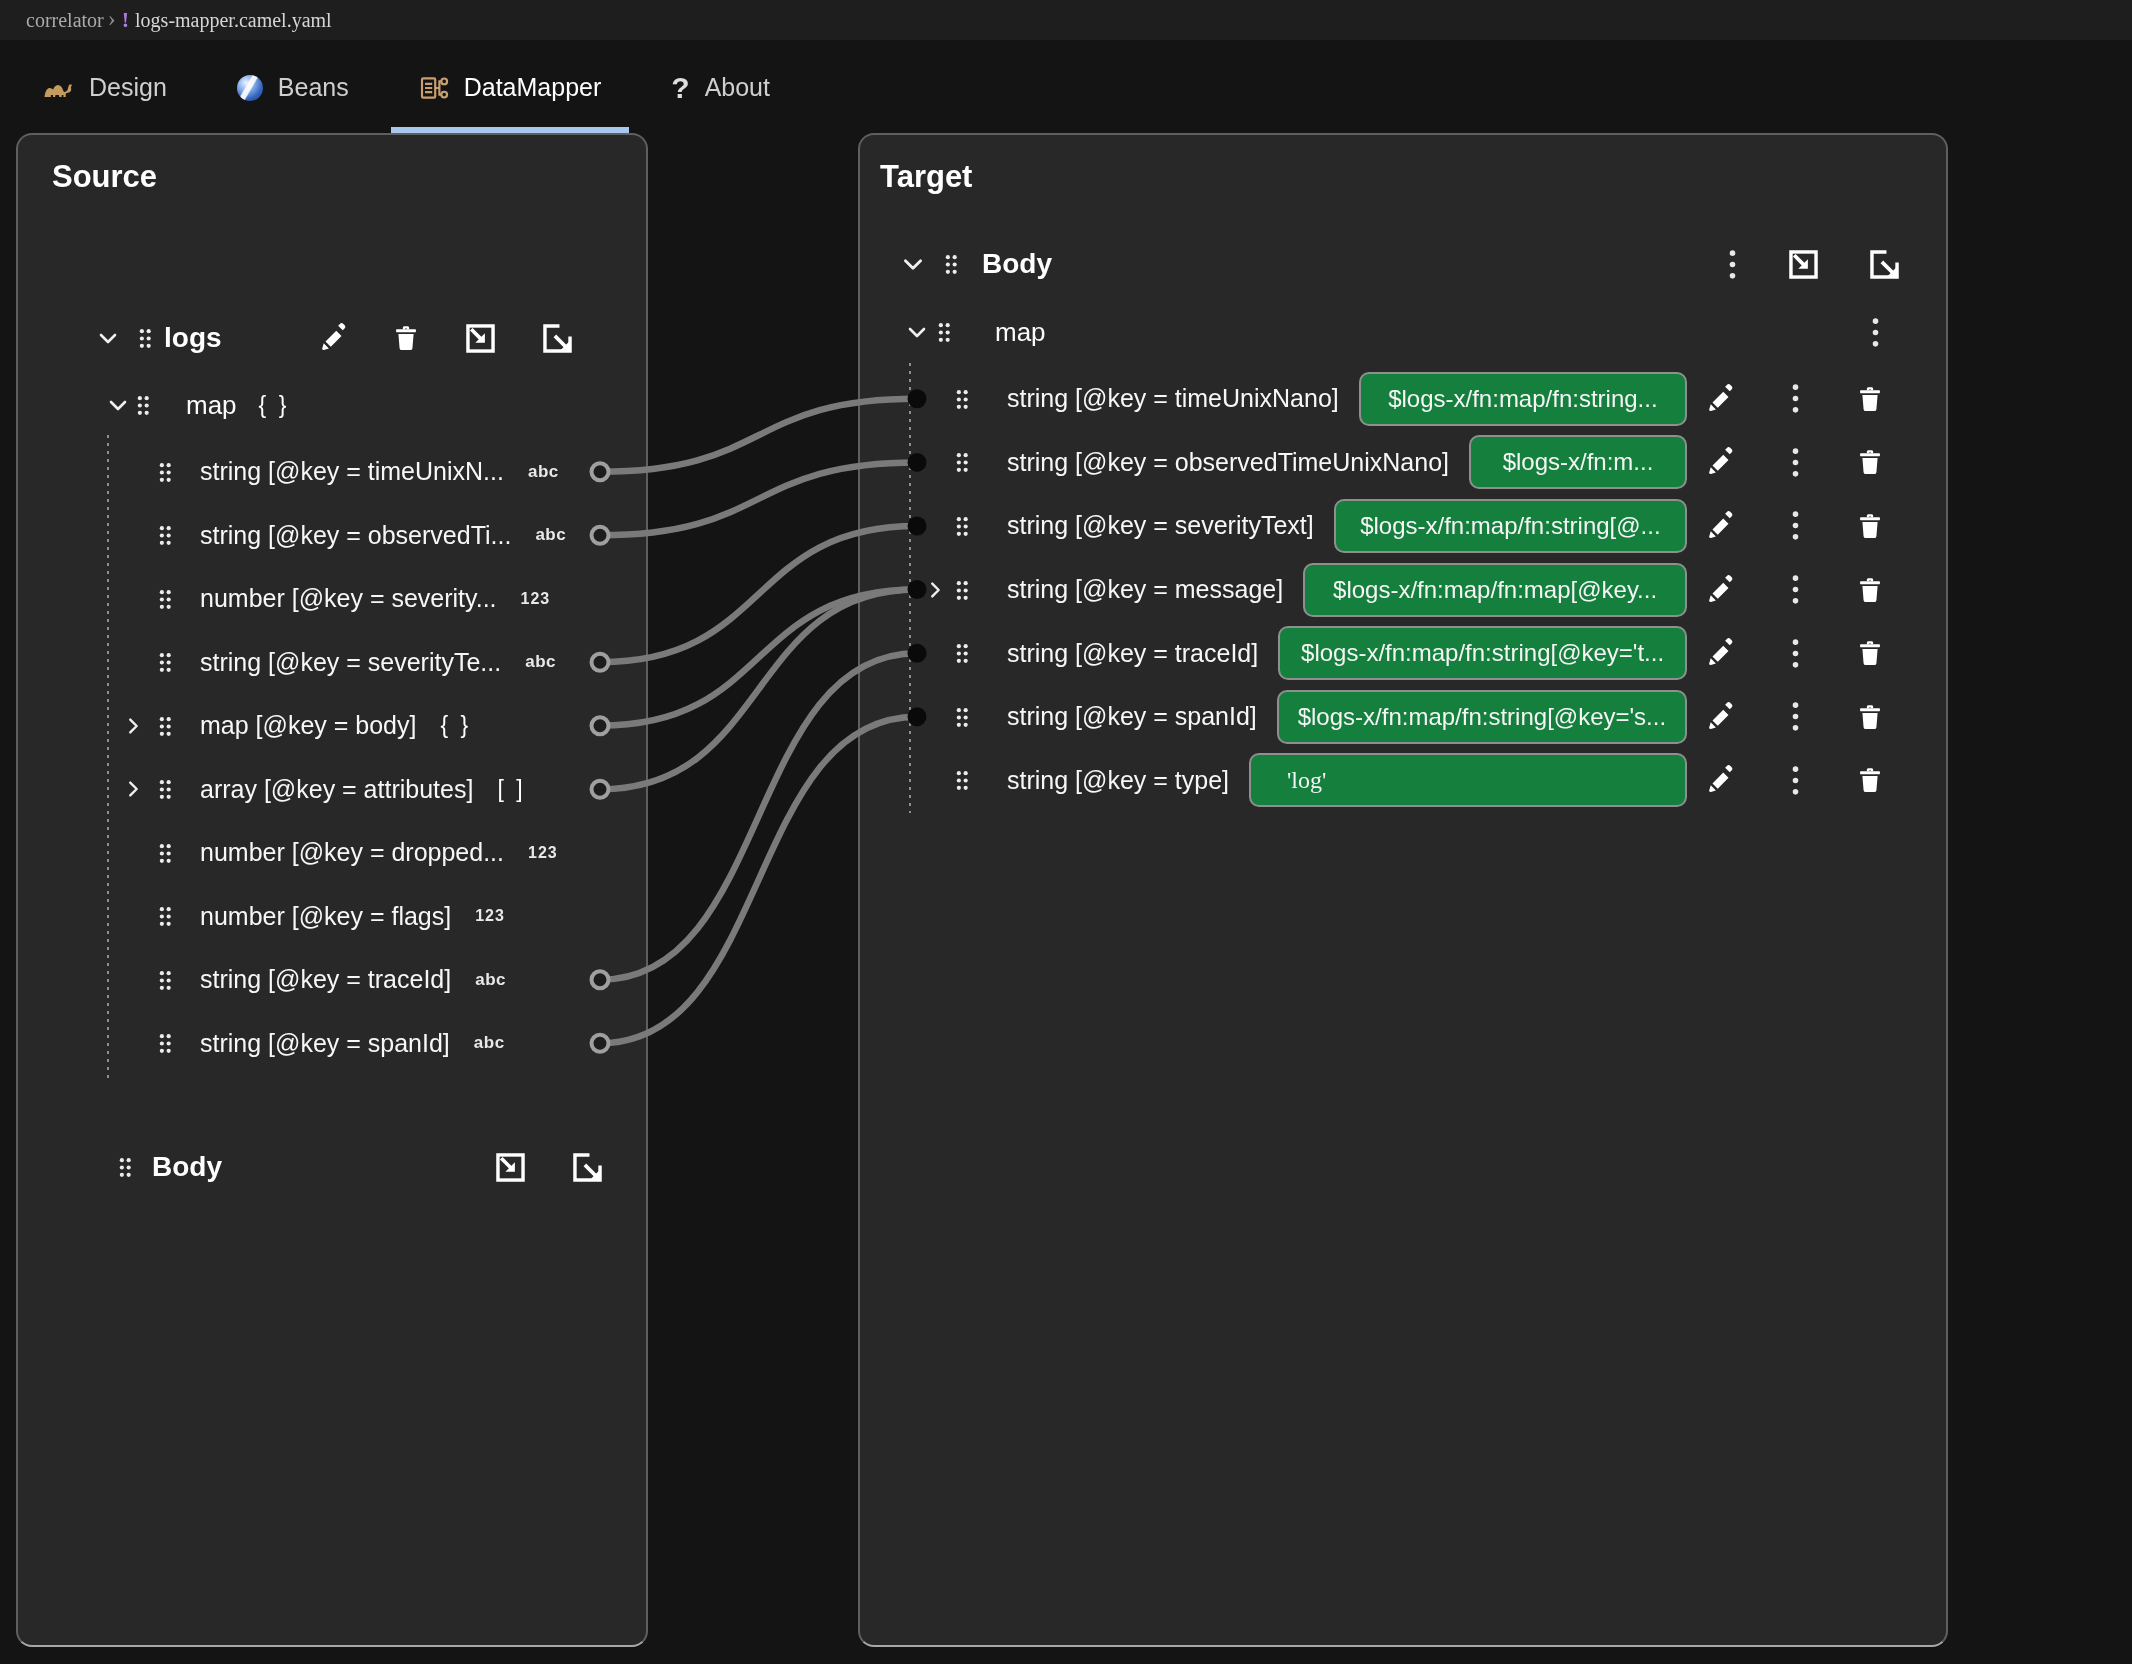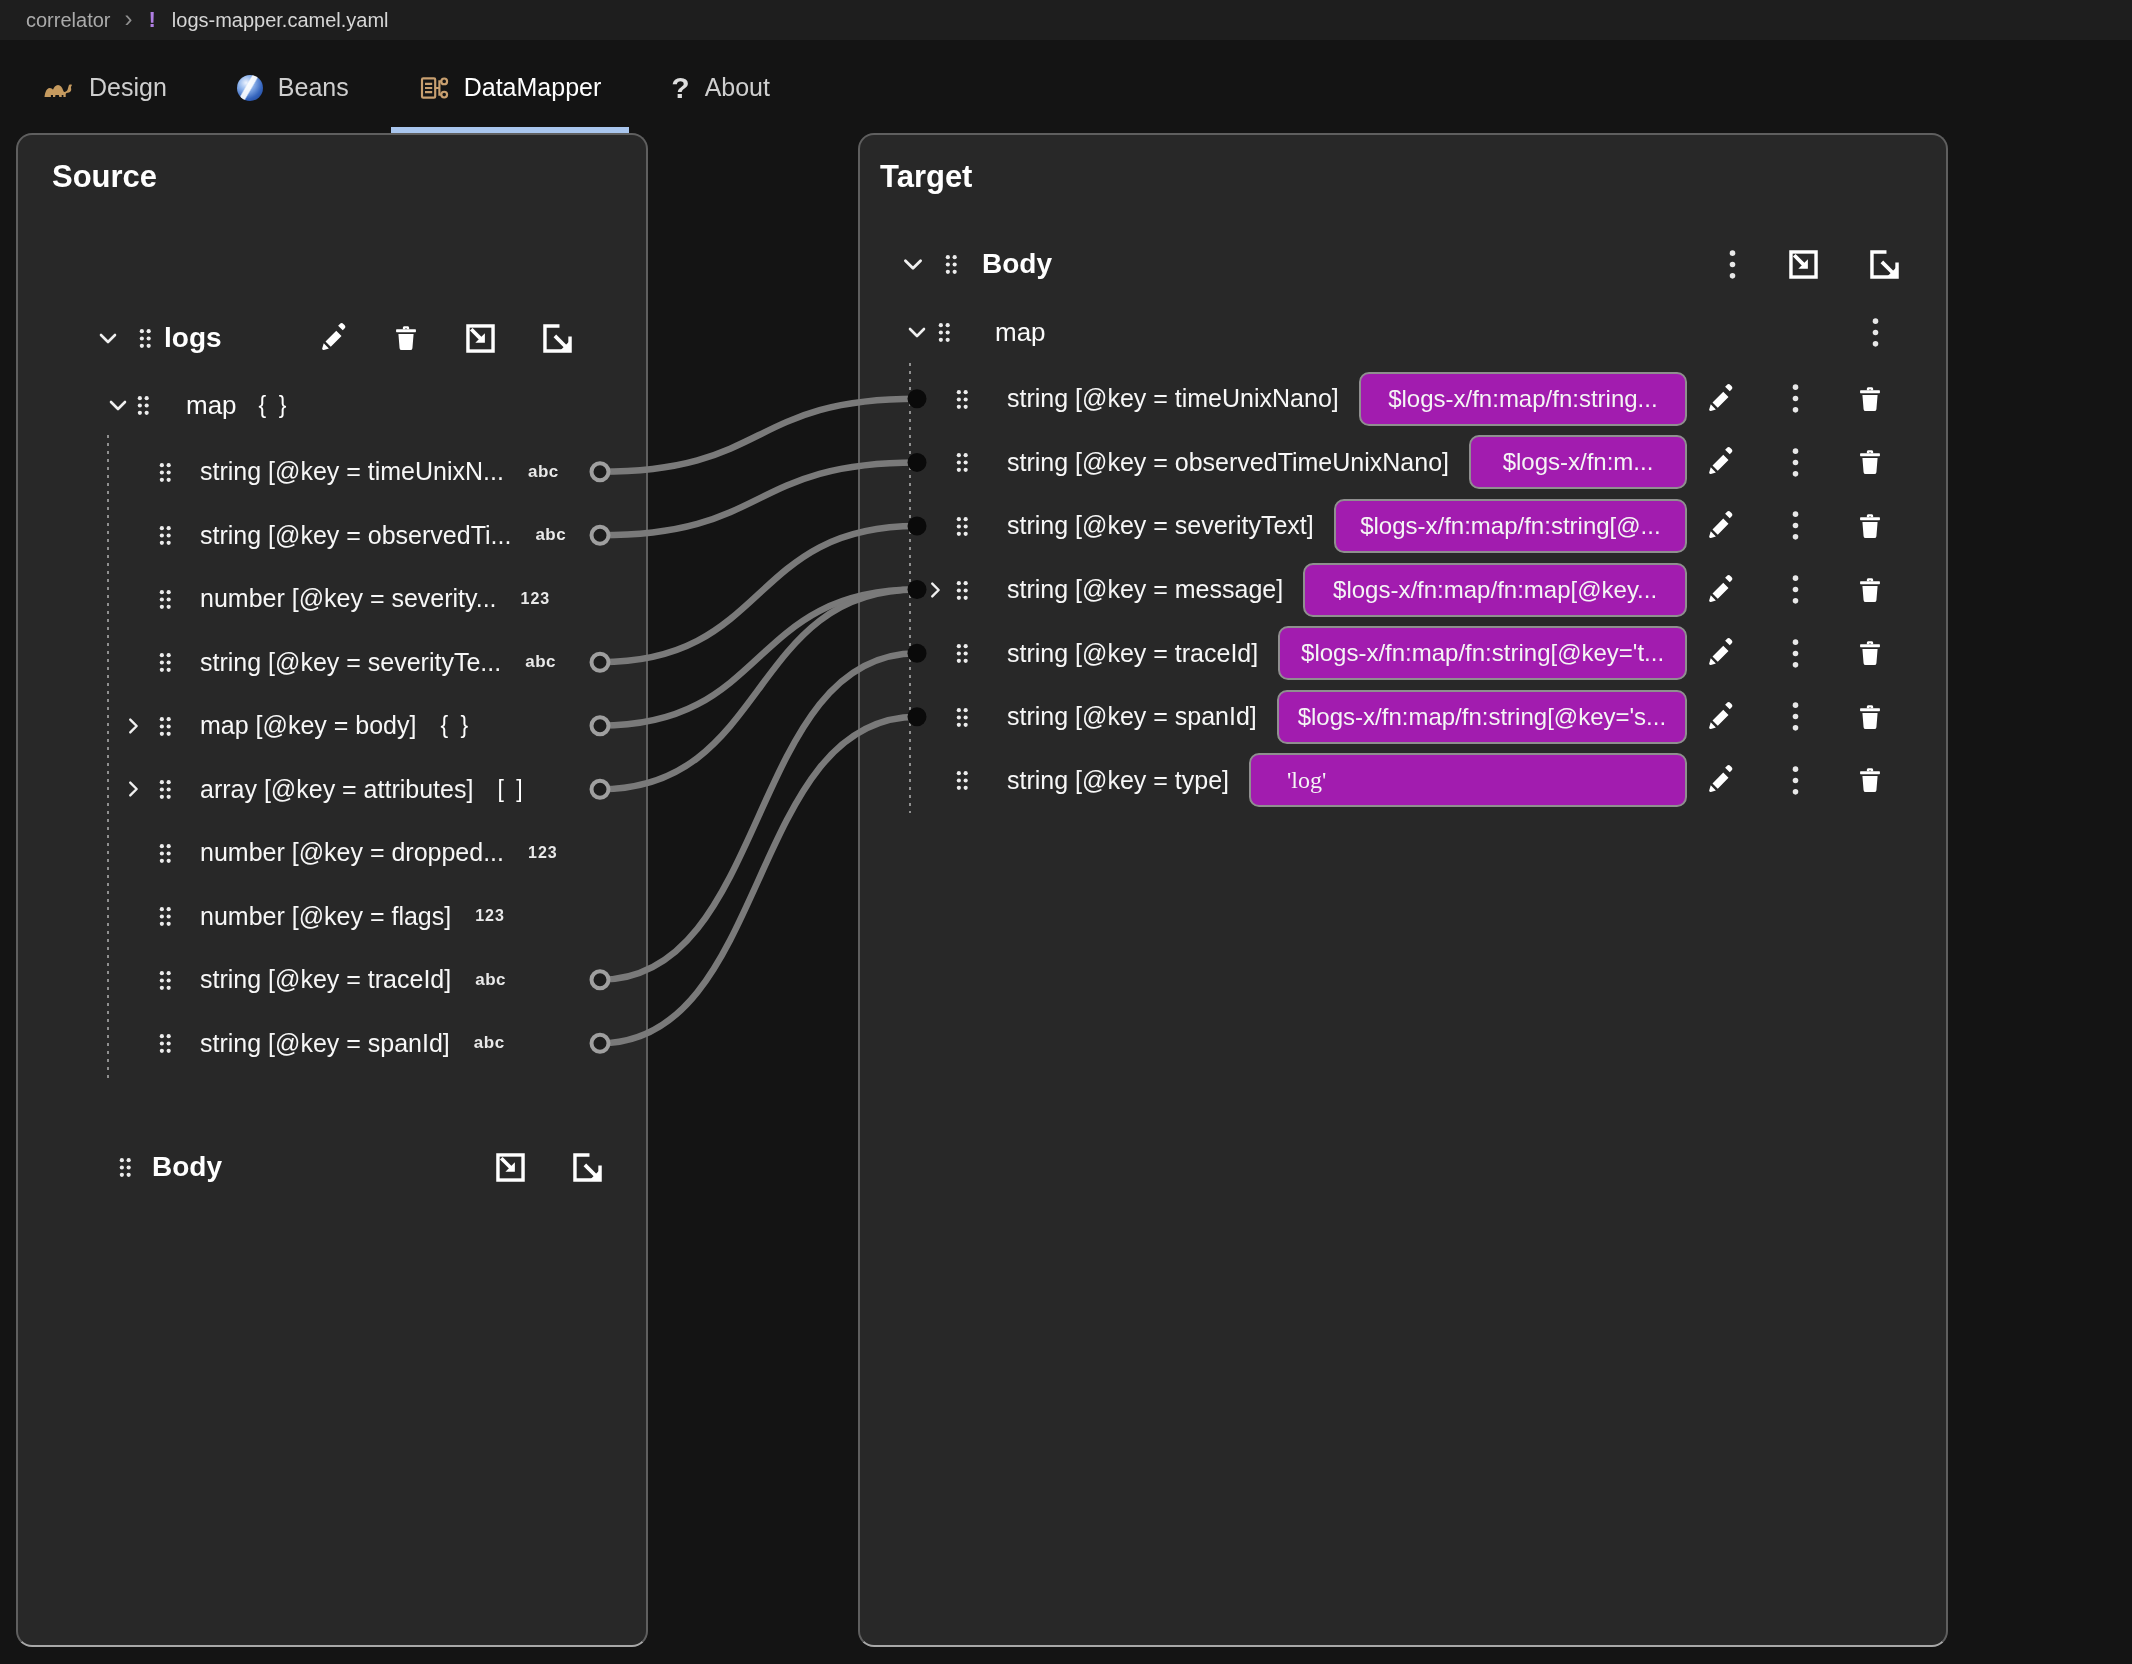--- a/index.html
+++ b/index.html
@@ -1,21 +1,21 @@
 <!DOCTYPE html>
 <html><head>
 <meta charset="utf-8">
 <style>
   html,body{margin:0;padding:0;background:#141414;}
   body{width:2132px;height:1664px;position:relative;overflow:hidden;
        font-family:"Liberation Sans",sans-serif;color:#f0f0f0;}
 
   
   .topbar{position:absolute;left:0;top:0;width:100%;height:40px;background:#1e1e1e;
-          display:flex;align-items:center;padding-left:26px;box-sizing:border-box;gap:14px;}
+          display:flex;align-items:center;padding-left:26px;box-sizing:border-box;gap:4px;font-family:Liberation Serif, serif;}
   .crumb-project{font-size:20px;color:#ababab;}
   .crumb-sep{font-size:24px;color:#8f8f8f;margin-top:-3px;}
   .crumb-warn{font-size:22px;font-weight:700;color:#b07fe3;padding:0 2px;}
   .crumb-file{font-size:20px;color:#d6d6d6;}
 
   
   .tabbar{position:absolute;left:14px;top:40px;height:95px;display:flex;gap:14px;}
   .tab{position:relative;display:flex;align-items:center;gap:15px;padding:0 28px;cursor:pointer;}
   .tab-label{font-size:25px;color:#cfcfcf;}
   .tab.active .tab-label{color:#ffffff;}
@@ -87,21 +87,21 @@
   .tgt-map-row{position:absolute;left:45px;right:64px;top:169px;height:56px;}
   .tgt-map-row .node-label{margin-left:44px;}
   .tgt-map-row .push{margin-left:auto;}
 
   .tgt-fields{position:absolute;left:0;right:0;top:232px;}
   .tgt-field{height:63.6px;padding-left:147px;padding-right:62px;position:relative;
              display:flex;align-items:center;box-sizing:border-box;}
   .tgt-field .grip-abs{position:absolute;left:95px;top:50%;transform:translateY(-50%);}
   .tgt-field .expander{position:absolute;left:64px;top:50%;transform:translateY(-50%);}
   .expr{flex:1;margin-left:20px;height:54px;border:2px solid #8f8f8f;border-radius:10px;
-        background:#a21caf;display:flex;align-items:center;justify-content:center;
+        background:#15803d;display:flex;align-items:center;justify-content:center;
         font-size:24px;color:#f5f5f5;white-space:nowrap;overflow:hidden;box-sizing:border-box;
         padding:0 14px;}
   .expr.literal{justify-content:flex-start;padding-left:36px;font-family:Liberation Serif, serif;}
   .t-actions{margin-left:18px;display:flex;gap:54px;align-items:center;}
   .guide-tgt{left:49px;top:228px;height:450px;}
 
   
   #wires{position:absolute;left:0;top:0;width:2132px;height:1664px;pointer-events:none;}
   .wire{stroke:#7a7a7a;stroke-width:6.5;fill:none;stroke-linecap:round;}
   .ring{fill:#1d1d1d;stroke:#9f9f9f;stroke-width:4;}

